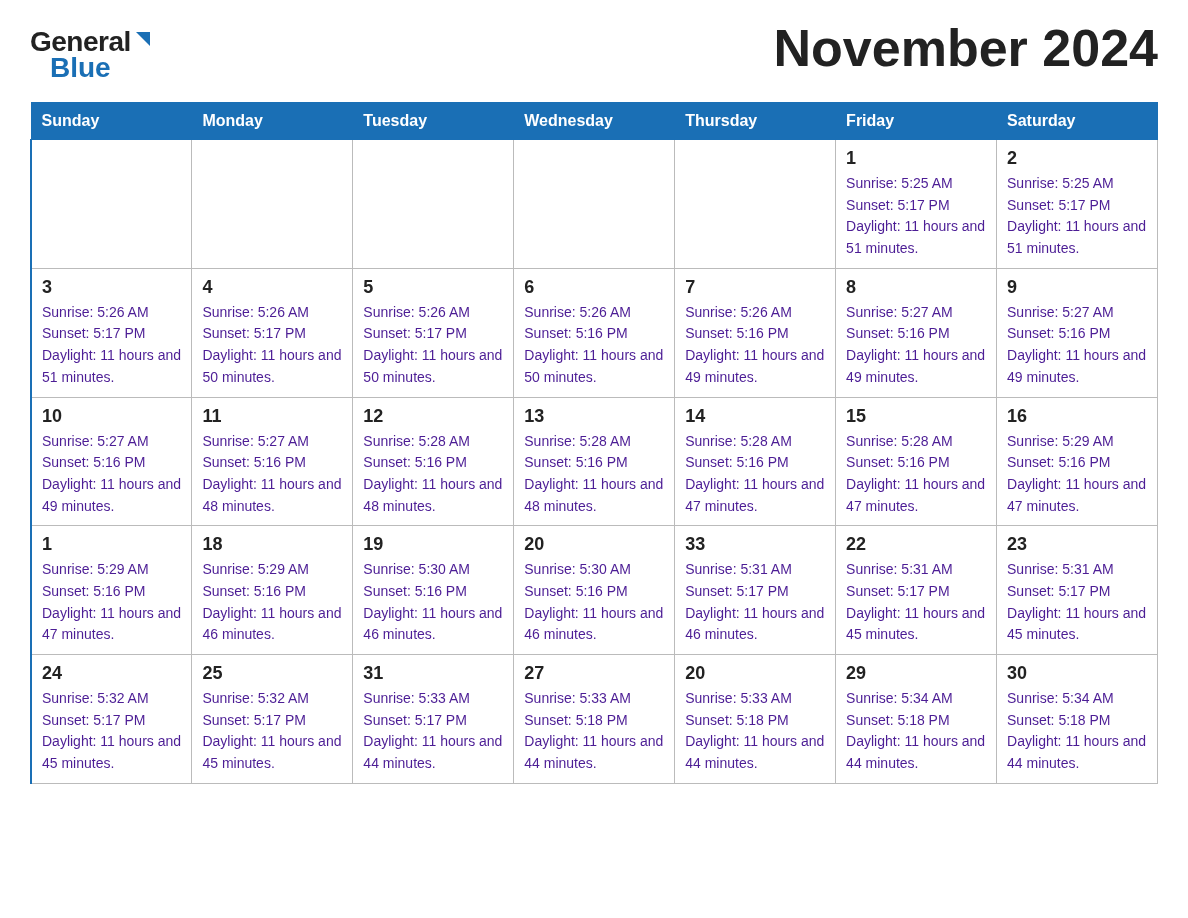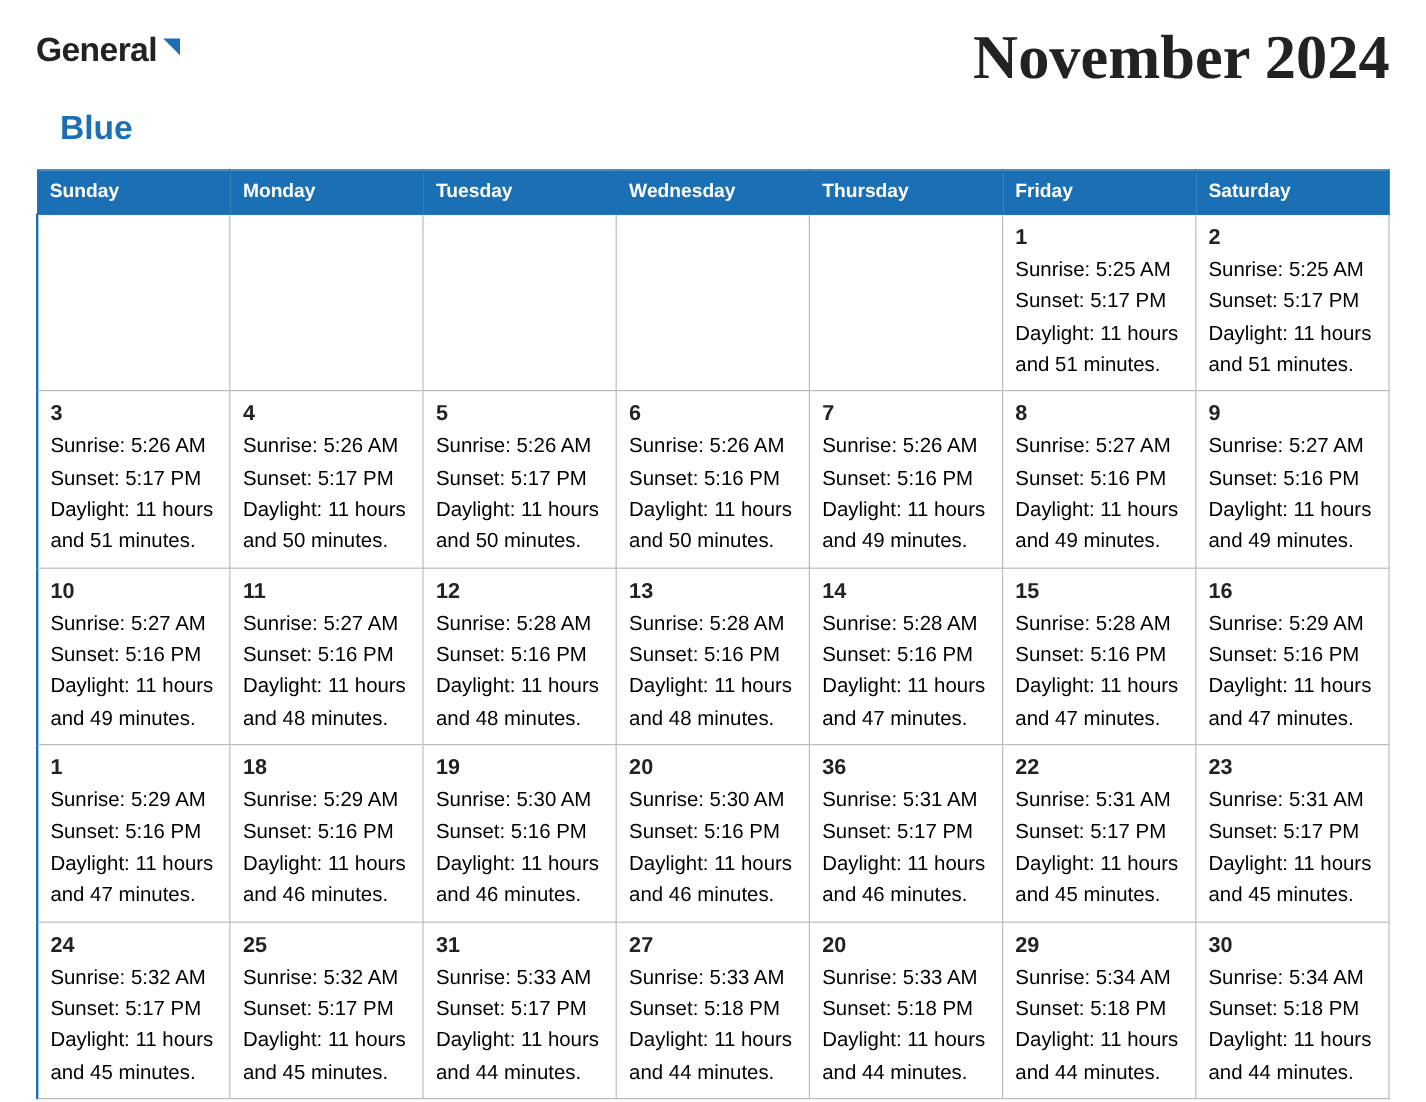--- a/index.html
+++ b/index.html
@@ -15,25 +15,23 @@
       display: flex;
       justify-content: space-between;
       align-items: flex-start;
       margin-bottom: 18px;
     }
     .logo {
       display: flex;
       flex-direction: column;
       align-items: flex-start;
       padding-top: 6px;
-      gap: 39px;
     }
     .title-block {
       text-align: right;
-      font-family: Liberation Serif, serif;
     }
     .main-title {
       font-size: 52px;
       font-weight: bold;
       color: #222;
       line-height: 1.1;
     }
     .subtitle {
       font-size: 22px;
       color: #444;
@@ -64,22 +62,22 @@
       color: #222;
     }
     .day-number {
       font-size: 18px;
       font-weight: bold;
       color: #222;
       display: block;
       margin-bottom: 4px;
     }
     .day-info {
-      font-size: 17px;
-      color: #000000;
+      font-size: 14px;
+      color: #4c1d95;
       line-height: 1.55;
     }
     .empty-cell {
       background: #fff;
     }
     tbody tr td:first-child {
       border-left: 2px solid #1a6fb5;
     }
     .logo-wrapper {
       display: flex;
@@ -264,21 +262,21 @@
 and 46 minutes.</div>
         </td>
         <td>
           <span class="day-number">20</span>
           <div class="day-info">Sunrise: 5:30 AM
 Sunset: 5:16 PM
 Daylight: 11 hours
 and 46 minutes.</div>
         </td>
         <td>
-          <span class="day-number">36</span>
+          <span class="day-number">33</span>
           <div class="day-info">Sunrise: 5:31 AM
 Sunset: 5:17 PM
 Daylight: 11 hours
 and 46 minutes.</div>
         </td>
         <td>
           <span class="day-number">22</span>
           <div class="day-info">Sunrise: 5:31 AM
 Sunset: 5:17 PM
 Daylight: 11 hours

